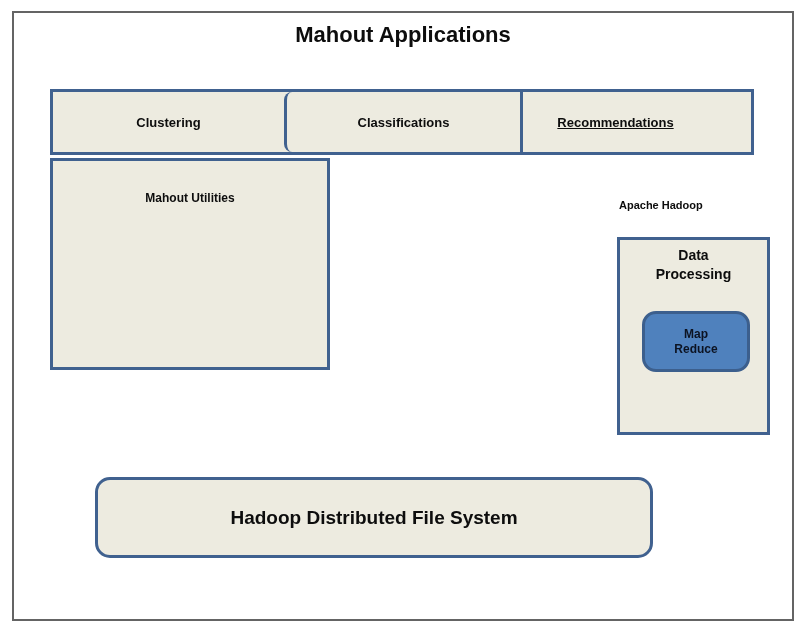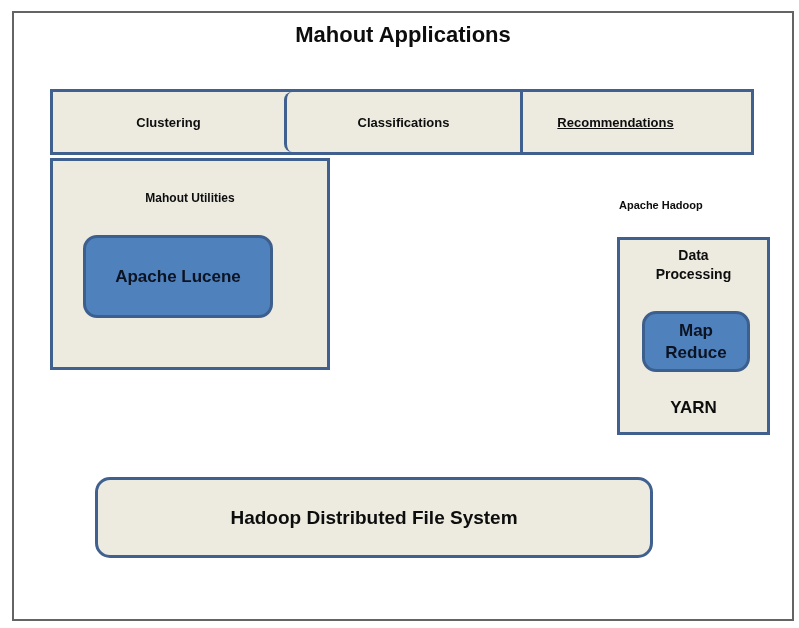--- a/index.html
+++ b/index.html
@@ -142,21 +142,21 @@
     font-size: 14px;
     font-weight: bold;
     color: #0d0d0d;
     line-height: 1.35;
   }
   .chip-mapreduce {
     left: 22px;
     top: 71px;
     width: 108px;
     height: 61px;
-    font-size: 17px;
+    font-size: 12px;
   }
   .chip-mapreduce .chip-text {
     max-width: 70px;
   }
   .yarn-label {
     position: absolute;
     left: 0;
     top: 158px;
     width: 100%;
     text-align: center;
@@ -198,34 +198,30 @@
       <div class="top-cell cell-2">
         <span>Classifications</span>
       </div>
       <div class="top-cell cell-3">
         <span>Recommendations</span>
       </div>
     </div>
 
     <div class="panel panel-utilities">
       <div class="box-heading">Mahout Utilities</div>
-      <div class="chip chip-lucene">
-        <span class="chip-text">Apache Lucene</span>
-      </div>
     </div>
 
 
     <div class="hadoop-heading">Apache Hadoop</div>
 
     <div class="panel panel-dataprocessing">
       <div class="dp-label">Data Processing</div>
       <div class="chip chip-mapreduce">
         <span class="chip-text">Map Reduce</span>
       </div>
-      <div class="yarn-label">YARN</div>
     </div>
 
     <div class="hdfs-box">
       <span>Hadoop Distributed File System</span>
     </div>
 
   </div>
 </div>
 
 </body></html>

